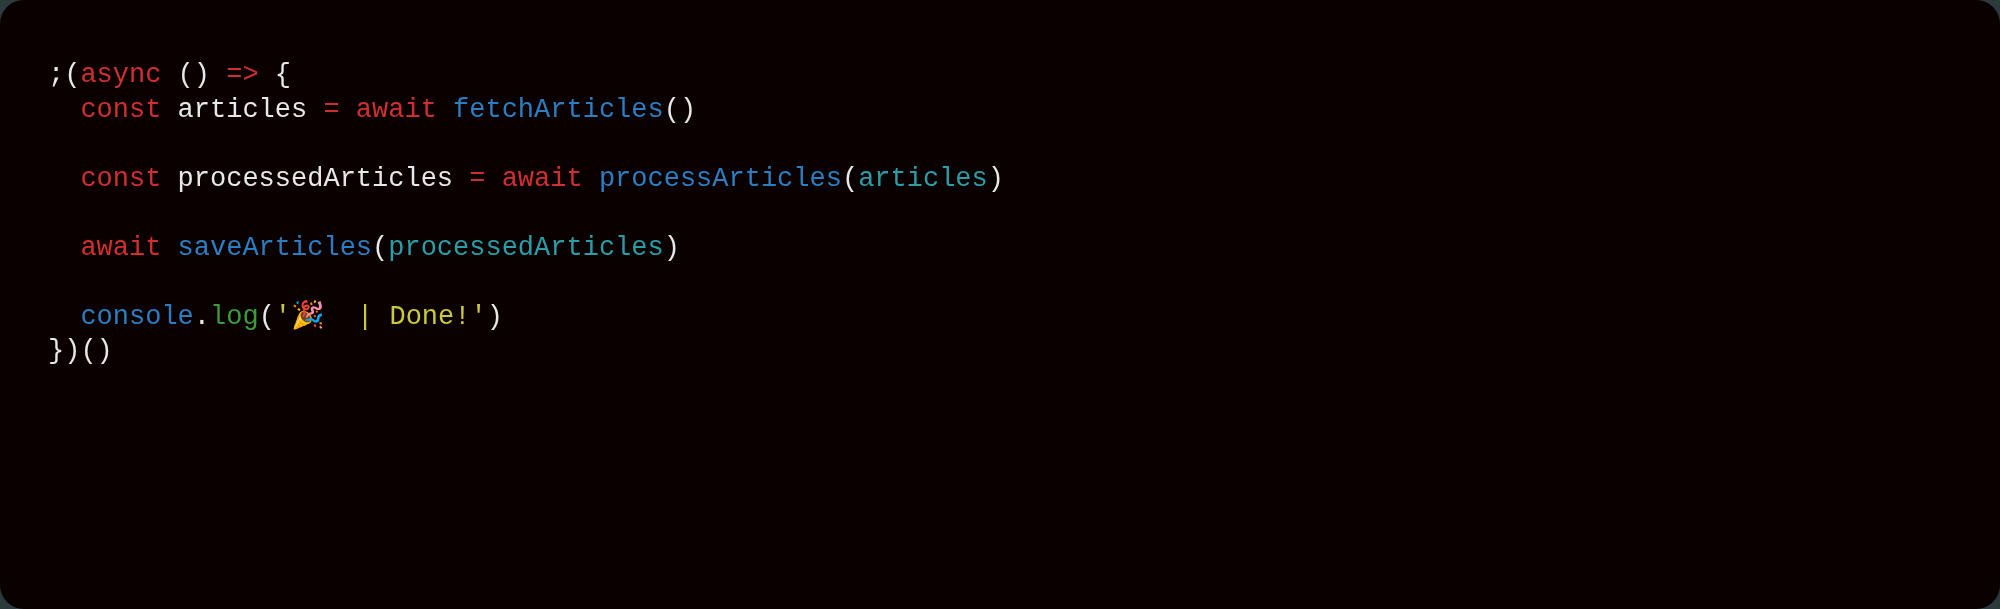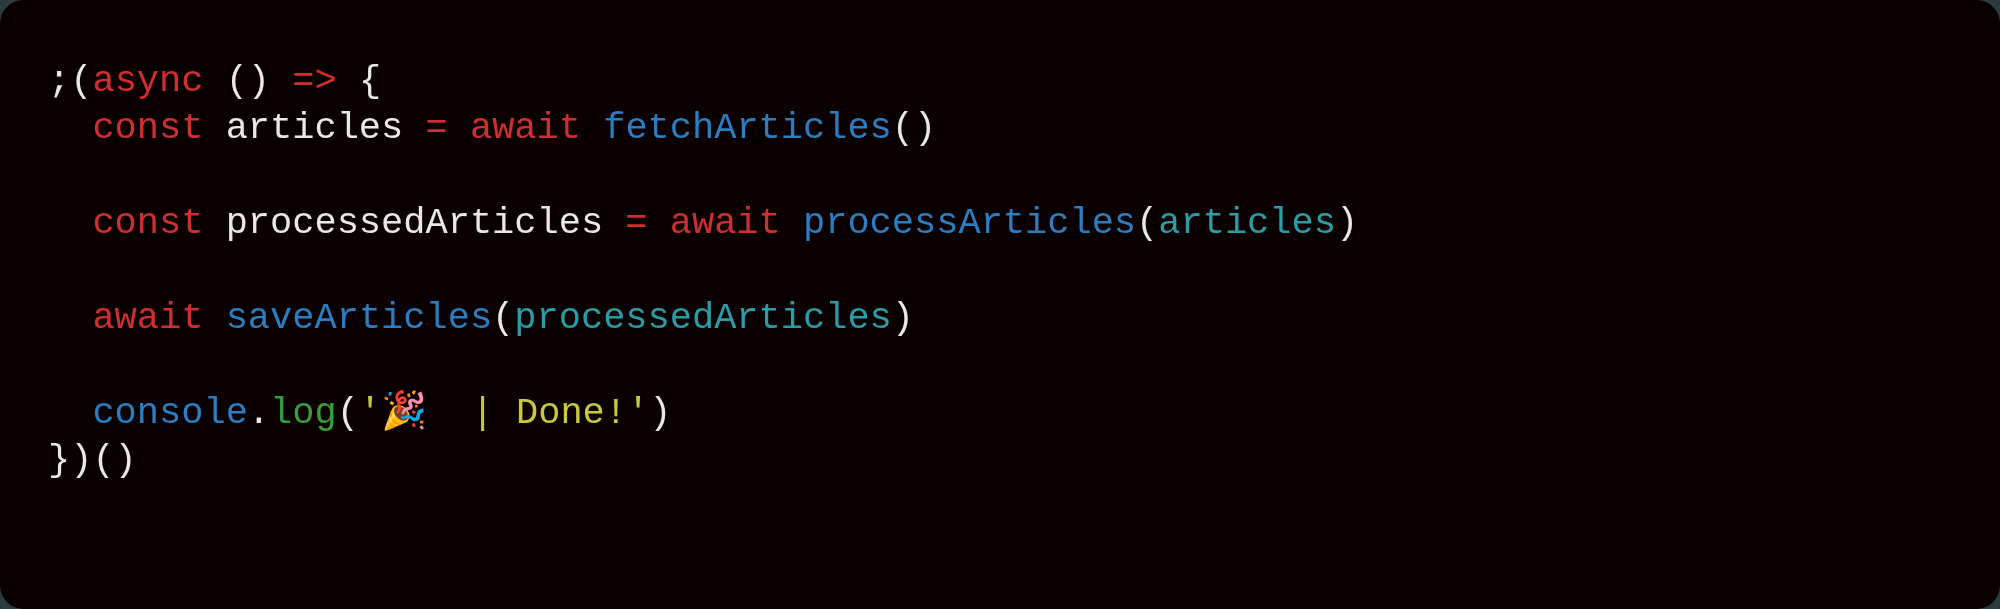--- a/index.html
+++ b/index.html
@@ -14,21 +14,21 @@
       height: 609px;
       overflow: hidden;
     }
     .code-block {
       background: #0a0000;
       border-radius: 24px;
       padding: 58px 48px 48px 48px;
       width: 100%;
       height: 100%;
       font-family: 'Menlo', 'Monaco', 'Consolas', 'Courier New', monospace;
-      font-size: 37px;
+      font-size: 27px;
       line-height: 1.28;
       color: #e8e8e8;
       white-space: pre;
       overflow: hidden;
     }
     .tok-punct { color: #e8e8e8; }
     .tok-keyword-red { color: #d12f2f; }
     .tok-ident { color: #e8e8e8; }
     .tok-func-blue { color: #2b7ec2; }
     .tok-param-teal { color: #2b9da8; }

